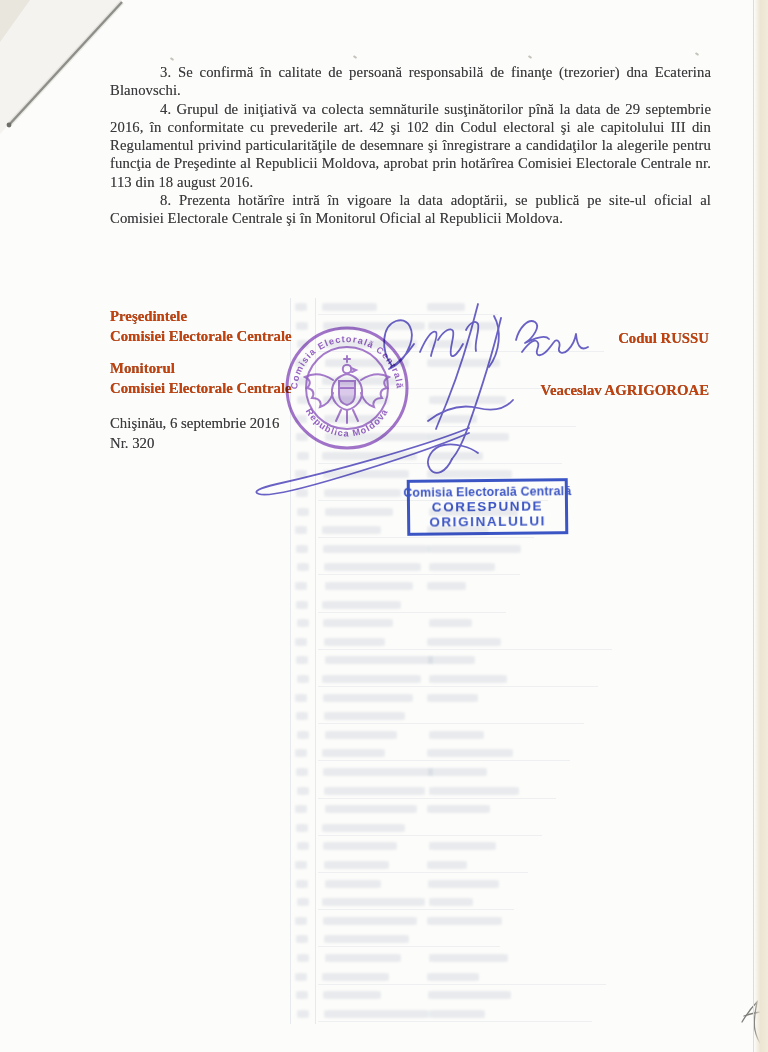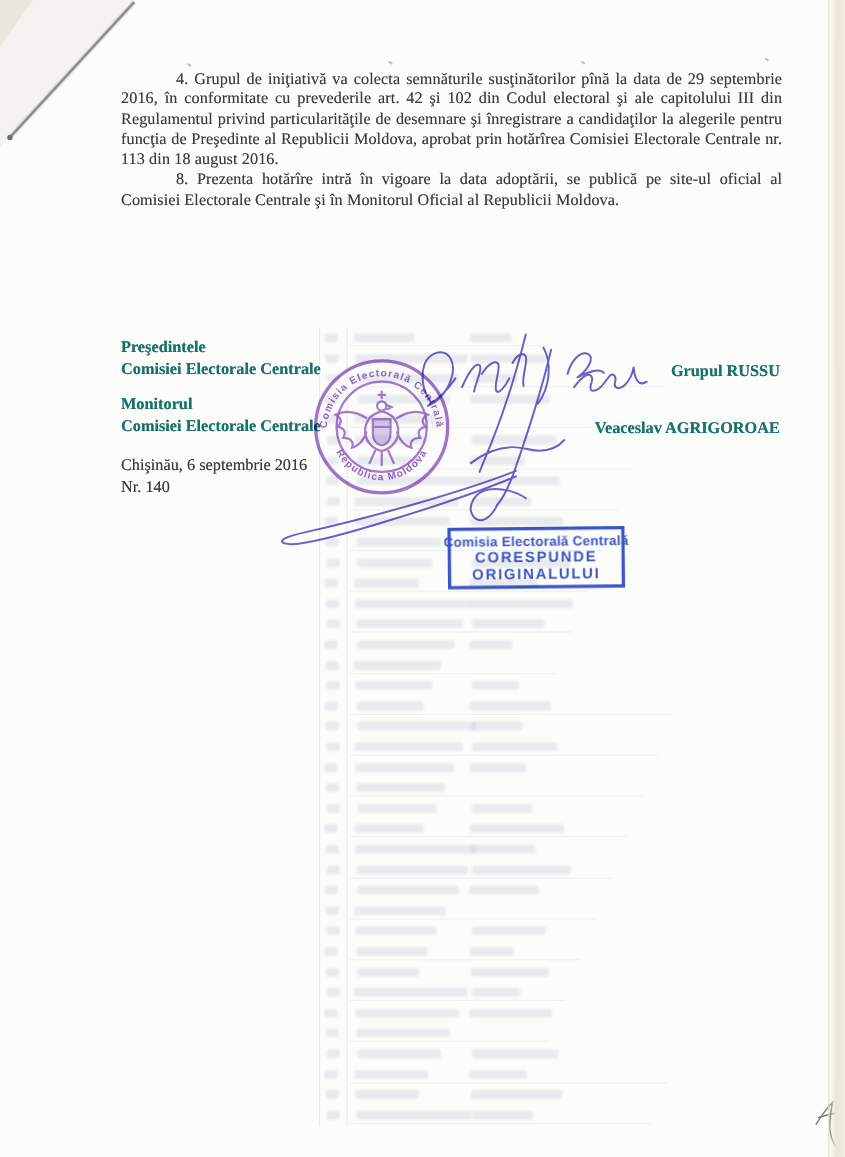--- a/index.html
+++ b/index.html
@@ -44,21 +44,21 @@
   .doc-text {
     position:absolute; left:110px; top:63px; width:601px; z-index:10;
     font-size:14.7px; line-height:18.3px; color:#3b3b3d;
     text-align:justify; letter-spacing:.1px;
     text-shadow:0 0 .3px rgba(60,60,62,.55);
   }
   .doc-text p { margin:0; text-indent:50px; }
 
   .sig-label, .sig-name, .doc-meta {
     position:absolute; z-index:10; font-size:14.8px; line-height:18px;
-    color:#0f766e; text-shadow:0 0 .3px rgba(47,47,49,.6); white-space:nowrap;
+    color:#c2410c; text-shadow:0 0 .3px rgba(47,47,49,.6); white-space:nowrap;
   }
   .sig-label, .sig-name { font-weight:bold; }
   .doc-meta { color:#3b3b3d; font-weight:normal; }
 
   
   .seal {
     position:absolute; left:277px; top:318px; width:140px; height:140px;
     z-index:20; mix-blend-mode:multiply; opacity:.88; filter:blur(.35px);
     pointer-events:none;
   }
@@ -231,34 +231,35 @@
     <line x1="8" y1="126" x2="122" y2="2" stroke="#8f8f89" stroke-width="2.4"></line>
     <circle cx="9" cy="125" r="2.4" fill="#6f6f6a"></circle>
   </svg>
 
   <div class="speck" style="left:170px; top:58px;"></div>
   <div class="speck" style="left:353px; top:56px;"></div>
   <div class="speck" style="left:528px; top:56px;"></div>
   <div class="speck" style="left:695px; top:53px;"></div>
 
   <div class="doc-text">
+    <p>3. Se confirmă în calitate de persoană responsabilă de finanţe (trezorier) dna Ecaterina Blanovschi.</p>
     <p>4. Grupul de iniţiativă va colecta semnăturile susţinătorilor pînă la data de 29 septembrie 2016, în conformitate cu prevederile art. 42 şi 102 din Codul electoral şi ale capitolului III din Regulamentul privind particularităţile de desemnare şi înregistrare a candidaţilor la alegerile pentru funcţia de Preşedinte al Republicii Moldova, aprobat prin hotărîrea Comisiei Electorale Centrale nr. 113 din 18 august 2016.</p>
     <p>8. Prezenta hotărîre intră în vigoare la data adoptării, se publică pe site-ul oficial al Comisiei Electorale Centrale şi în Monitorul Oficial al Republicii Moldova.</p>
   </div>
 
   <div class="sig-label" style="left:110px; top:307px;">Preşedintele</div>
   <div class="sig-label" style="left:110px; top:327px;">Comisiei Electorale Centrale</div>
-  <div class="sig-name" style="right:59px; top:329px;">Grupul RUSSU</div>
+  <div class="sig-name" style="right:59px; top:329px;">Codul RUSSU</div>
 
   <div class="sig-label" style="left:110px; top:359px;">Monitorul</div>
   <div class="sig-label" style="left:110px; top:379px;">Comisiei Electorale Centrale</div>
   <div class="sig-name" style="right:59px; top:381px;">Veaceslav AGRIGOROAE</div>
 
   <div class="doc-meta" style="left:110px; top:414px;">Chişinău, 6 septembrie 2016</div>
-  <div class="doc-meta" style="left:110px; top:434px;">Nr. 140</div>
+  <div class="doc-meta" style="left:110px; top:434px;">Nr. 320</div>
 
   <svg class="seal" viewBox="0 0 140 140">
     <defs>
       <path id="sealArcTop" d="M 21 84 A 50 50 0 1 1 119 84" fill="none"></path>
       <path id="sealArcBottom" d="M 26 86 A 46 46 0 0 0 114 86" fill="none"></path>
     </defs>
     <circle cx="70" cy="70" r="60" fill="none" stroke="#8a4fc0" stroke-width="3" opacity=".9"></circle>
     <circle cx="70" cy="70" r="41" fill="none" stroke="#8a4fc0" stroke-width="2" opacity=".85"></circle>
     <text font-family="Liberation Sans, sans-serif" font-size="9.2" font-weight="bold" fill="#8a4fc0" letter-spacing="1.1">
       <textPath href="#sealArcTop" startOffset="50%" text-anchor="middle">Comisia Electorală Centrală</textPath>

